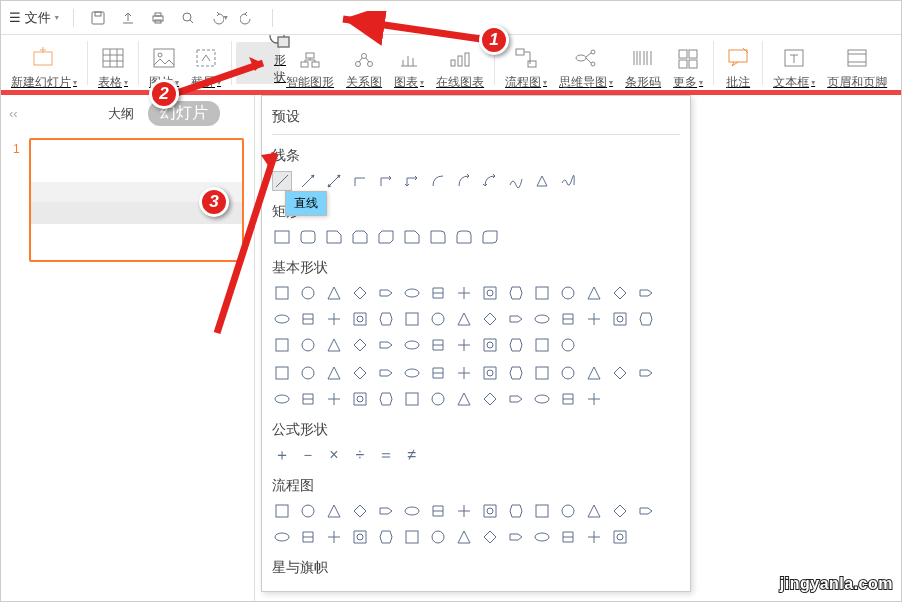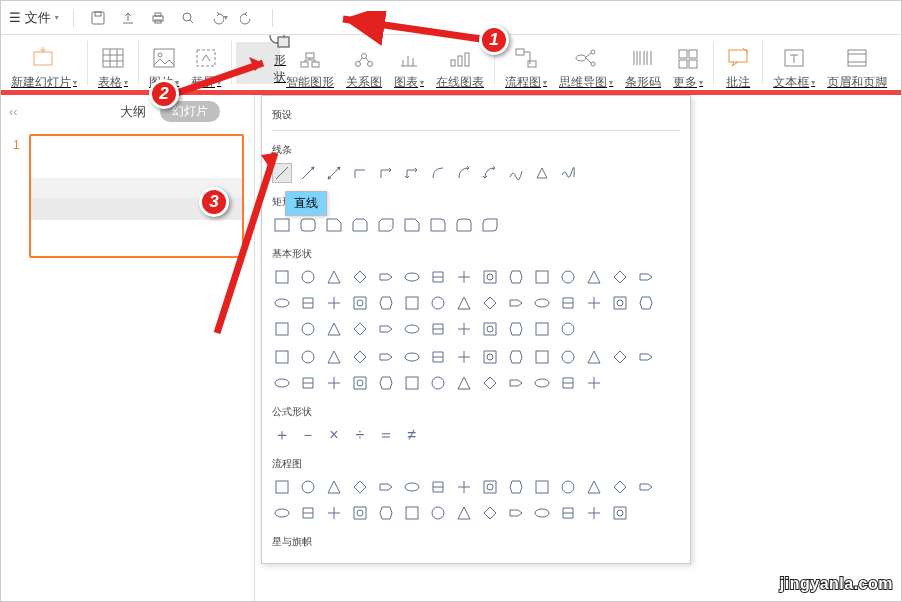--- a/index.html
+++ b/index.html
@@ -20,27 +20,27 @@
   .ribbon-group .big-icon { width: 28px; height: 28px; display: flex; align-items: center; justify-content: center; color: #888; margin-bottom: 2px; position: relative; }
   .ribbon-group .label { display: flex; align-items: center; gap: 2px; }
   .ribbon-sep { width: 1px; height: 44px; background: #e5e5e5; margin: 0 4px; }
   .shapes-btn { background: #e8e8e8; width: 44px; height: 42px; display: flex; flex-direction: column; align-items: center; justify-content: center; gap: 2px; border-radius: 2px; padding-left: 44px; }
 
   
   .workspace { display: flex; height: calc(100% - 94px); position: relative; }
   .left-pane { width: 254px; border-right: 1px solid #ddd; padding-top: 6px; }
   .left-pane .view-switch { display: flex; align-items: center; gap: 14px; justify-content: center; font-size: 13px; color: #444; margin-bottom: 12px; }
   .left-pane .view-switch .chev { margin-right: auto; padding-left: 8px; color: #aaa; }
-  .left-pane .view-switch .active-view { background: #bfbfbf; color: #fff; padding: 2px 12px; border-radius: 12px; font-size: 12px; }
+  .left-pane .view-switch .active-view { background: #bfbfbf; color: #fff; padding: 2px 12px; border-radius: 12px; font-size: 16px; }
   .thumb { margin: 0 10px 0 28px; height: 124px; border: 2px solid #ff7a2d; border-radius: 2px; background: linear-gradient(#fff 0 35%, #f2f2f2 35% 52%, #eaeaea 52% 70%, #fff 70% 100%); position: relative; }
   .thumb-index { position: absolute; left: -18px; top: 2px; font-size: 12px; color: #ff7a2d; }
 
   
   .shapes-panel { position: absolute; left: 260px; top: 94px; width: 430px; background: #fff; border: 1px solid #ccc; box-shadow: 2px 2px 6px rgba(0,0,0,.15); padding: 6px 10px 10px; font-size: 13px; color: #333; z-index: 5; }
-  .shapes-panel .section-title { font-size: 10px; color: #444; padding: 6px 0 4px; }
+  .shapes-panel .section-title { font-size: 14px; color: #444; padding: 6px 0 4px; }
   .shapes-panel .hr { border-top: 1px solid #e0e0e0; margin: 4px 0 6px; }
   .shape-row { display: flex; flex-wrap: wrap; gap: 6px 6px; padding: 2px 0 6px; }
   .shape-cell { width: 20px; height: 20px; display: flex; align-items: center; justify-content: center; color: #5e6f8d; font-size: 16px; position: relative; }
   .shape-cell.selected { background: #e8e8e8; border: 1px solid #bdbdbd; }
   .tooltip { position: absolute; left: 284px; top: 190px; background: #7dd3fc; border: 1px solid #bbb; padding: 3px 8px; font-size: 12px; box-shadow: 1px 1px 4px rgba(0,0,0,.2); z-index: 20; }
 
   
   .marker { position: absolute; width: 30px; height: 30px; border-radius: 50%; background: #e3221f; border: 3px solid #fff; box-shadow: 2px 2px 4px rgba(0,0,0,.4); color: #fff; font-weight: bold; font-size: 17px; display: flex; align-items: center; justify-content: center; z-index: 30; font-style: italic; }
   .arrow { position: absolute; z-index: 25; }
 

